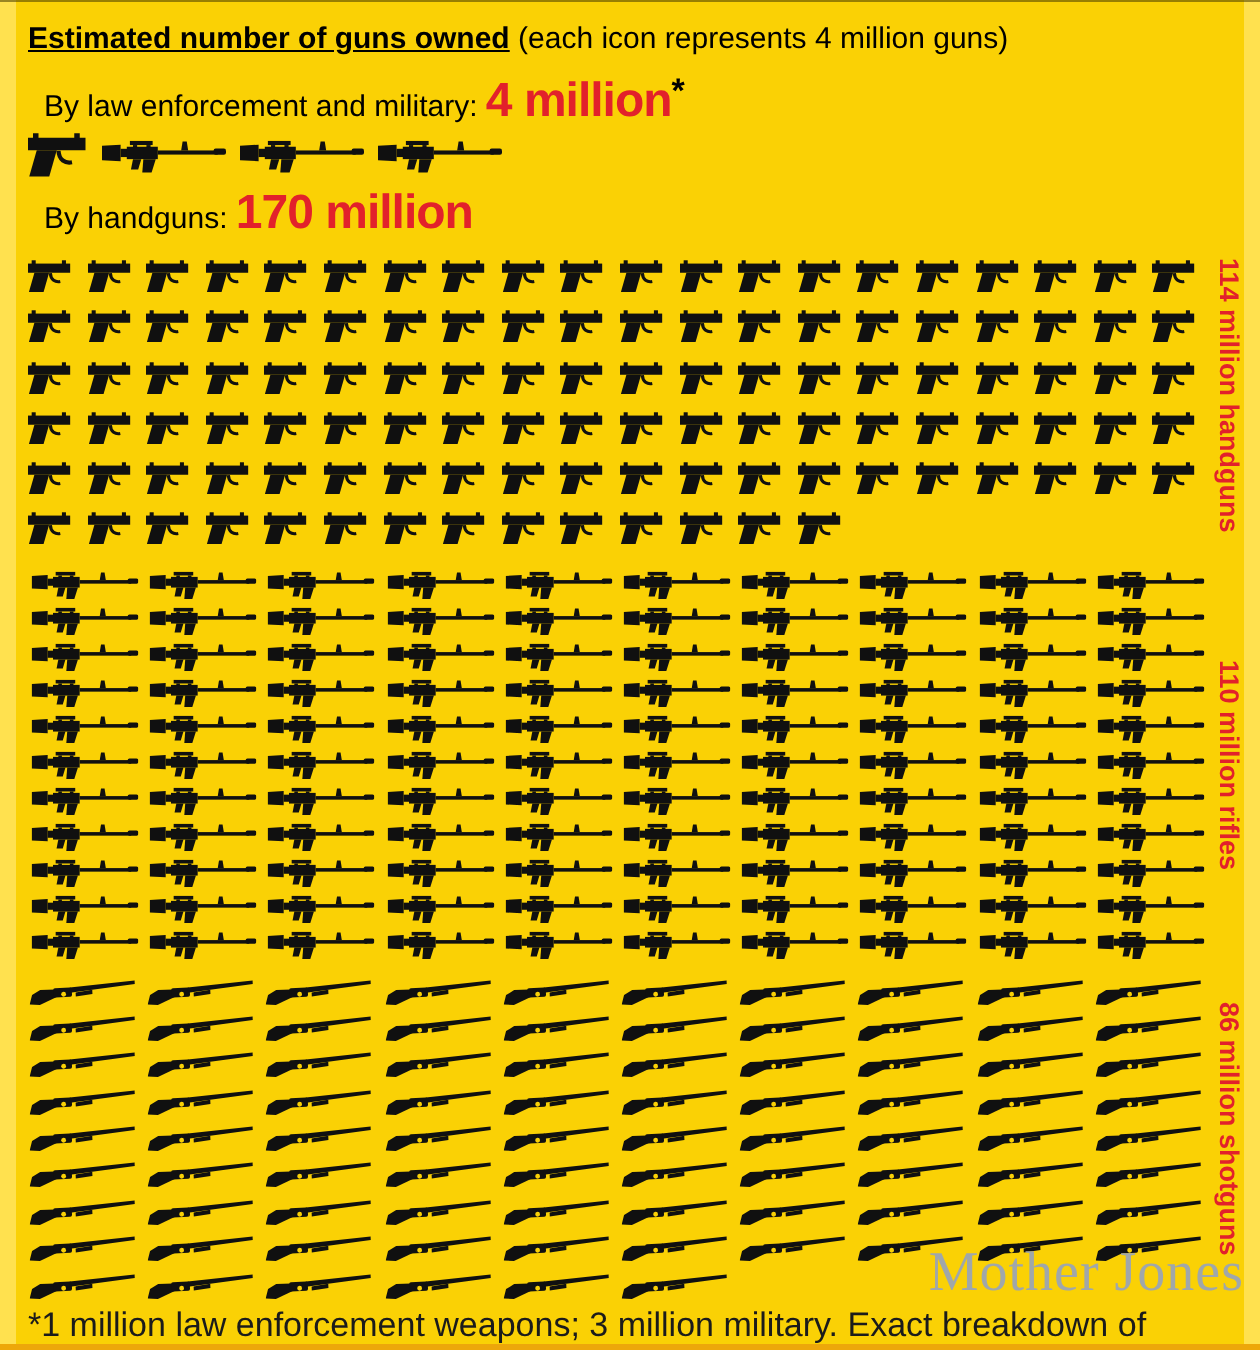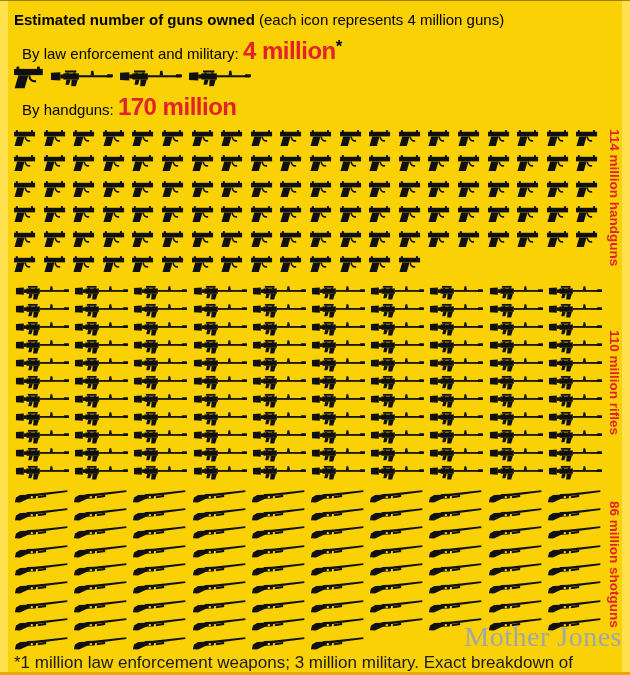--- a/index.html
+++ b/index.html
@@ -8,21 +8,21 @@
     background:var(--bg,#fad105);
     font-family:"Liberation Sans","DejaVu Sans",sans-serif;
     color:#000;
   }
   .edge{position:absolute;top:0;bottom:0;width:8px;background:var(--edge,#ffe14f);}
   .edge.left{left:0;} .edge.right{right:0;}
   .hairline-top{position:absolute;top:0;left:0;right:0;height:1px;background:rgba(70,58,0,.55);}
   .strip-bottom{position:absolute;bottom:0;left:0;right:0;height:3px;background:#eda70a;}
 
   .title{position:absolute;top:11px;left:14px;font-size:15px;line-height:18px;}
-  .title .b{font-weight:bold;}
+  .title .b{font-weight:bold;text-decoration:underline;}
 
   .lede{position:absolute;left:22px;white-space:nowrap;}
   .lede-law{top:37px;}
   .lede-civ{top:93px;}
   .lede .lbl{font-size:15px;}
   .lede .big{font-size:24px;font-weight:bold;color:var(--red,#e2212b);letter-spacing:-0.5px;}
   .lede .ast{font-size:17px;font-weight:bold;color:#000;position:relative;top:-7px;}
 
   .row-law{position:absolute;top:63px;left:14px;display:flex;align-items:center;gap:7px;height:28px;}
   .row-law .icon-handgun{width:30px;height:24px;}

